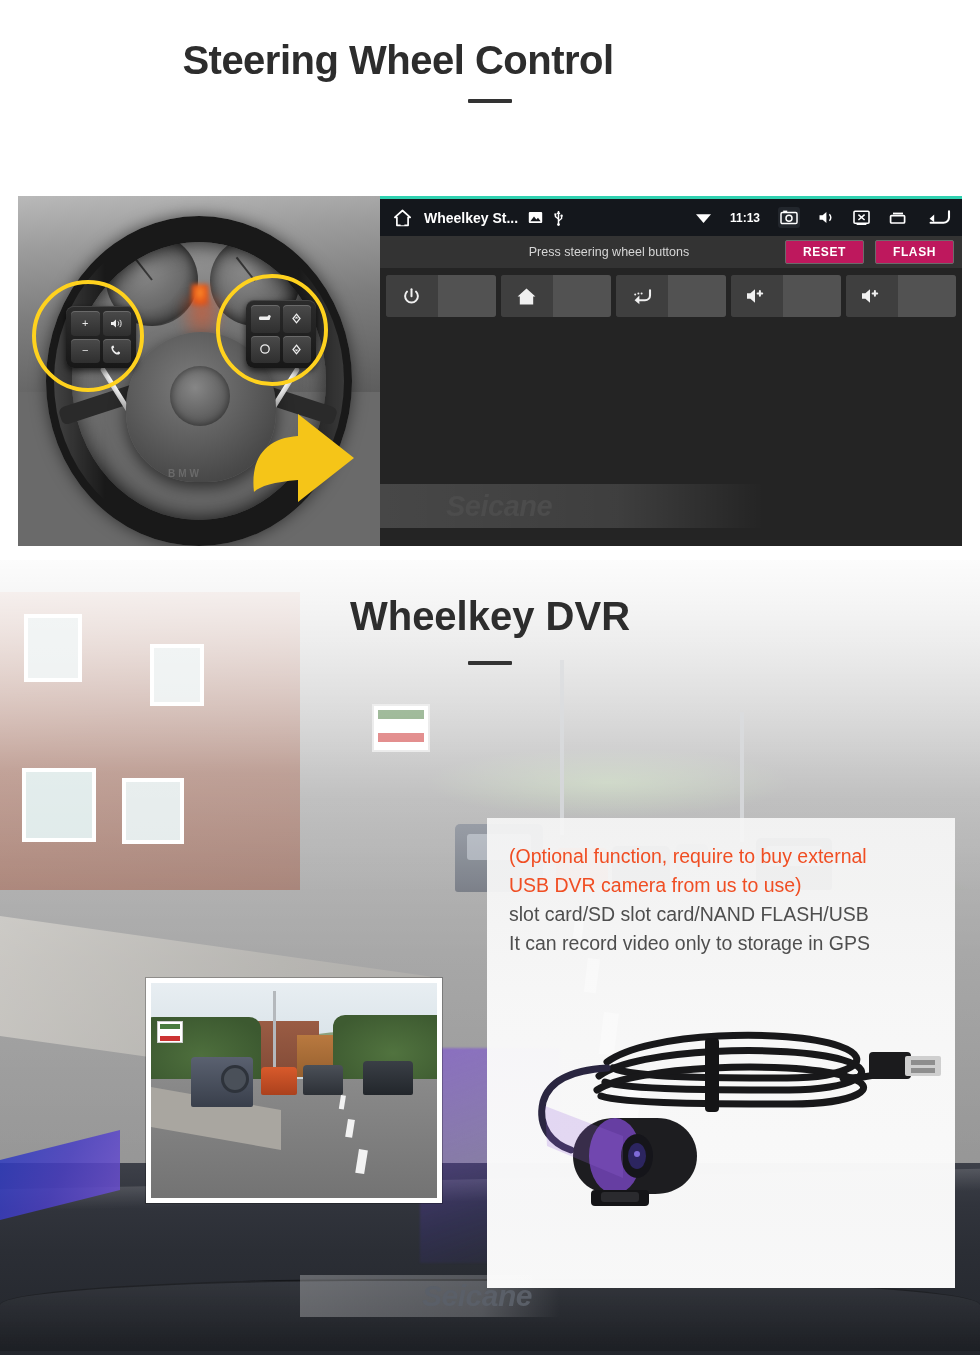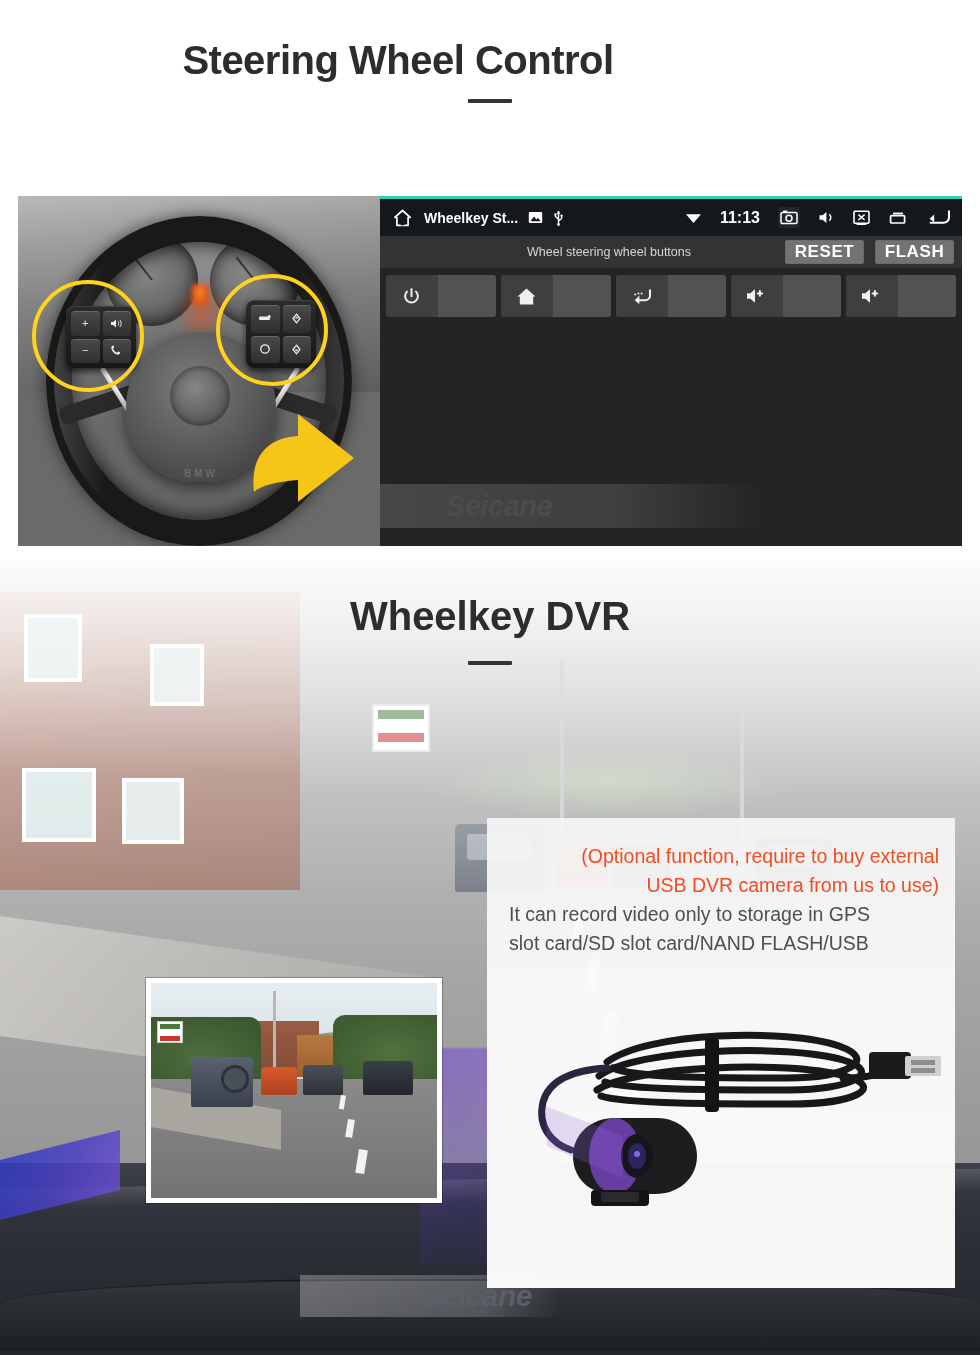--- a/index.html
+++ b/index.html
@@ -100,21 +100,21 @@
   .spoke.left { left:40px; top:196px; width:104px; height:18px;
     transform: rotate(-18deg); border-radius:6px; }
   .spoke.right{ left:216px; top:196px; width:104px; height:18px;
     transform: rotate(18deg); border-radius:6px; }
   .chrome {
     position:absolute; height:5px; background:linear-gradient(#fff,#cfcfcf); border-radius:3px;
   }
   .chrome.c1{ left:58px; top:216px; width:110px; transform:rotate(58deg); }
   .chrome.c2{ left:196px; top:216px; width:110px; transform:rotate(-58deg); }
   .wheel-badge{
-    position:absolute; left:166px; top:272px; font-size:10px; color:#6a6a6a;
+    position:absolute; left:150px; top:272px; font-size:10px; color:#6a6a6a;
     letter-spacing:3px; font-weight:bold;
   }
   
   .pad {
     position:absolute; background: linear-gradient(#2b2b2b,#171717);
     border-radius:8px; box-shadow: 0 3px 7px rgba(0,0,0,.7), inset 0 1px 0 rgba(255,255,255,.12);
     display:grid; gap:3px; padding:5px;
   }
   .pad.leftpad { left:48px; top:110px; width:70px; height:62px;
     grid-template-columns:1fr 1fr; grid-template-rows:1fr 1fr; }
@@ -139,36 +139,36 @@
     position:relative; flex:1 1 auto; height:350px; background:#242424;
     border-top:3px solid #2fd1b0;
   }
   .hu-status {
     height:37px; background:#14171c; display:flex; align-items:center;
     padding:0 11px 0 13px; color:#fff;
   }
   .hu-title { font-size:14px; font-weight:bold; margin-left:12px; white-space:nowrap; }
   .hu-sicon { margin-left:10px; display:inline-flex; align-items:center; }
   .hu-spacer { flex:1 1 auto; }
-  .hu-clock { font-size:16px; font-weight:bold; margin:0 9px 0 9px; }
+  .hu-clock { font-size:12px; font-weight:bold; margin:0 9px 0 9px; }
   .hu-ricon { margin:0 9px; display:inline-flex; align-items:center; }
   .hu-ricon.shot { background:#22262c; border-radius:3px; padding:3px 2px; }
 
   .hu-actionbar {
     height:32px; background:#333333; display:flex; align-items:center;
     padding:0 4px 0 0; position:relative;
   }
   .hu-hint {
     flex:1 1 auto; text-align:center; color:#d6d6d6; font-size:12.5px;
     padding-left:60px;
   }
   .hu-btn {
     min-width:79px; height:24px; margin-left:7px; margin-right:4px;
-    background:#737373; border:1px solid #6b6b6b; border-radius:2px;
-    color:#fff; font-size:17px; font-weight:bold; letter-spacing:.6px;
+    background:#be185d; border:1px solid #6b6b6b; border-radius:2px;
+    color:#fff; font-size:12px; font-weight:bold; letter-spacing:.6px;
     display:flex; align-items:center; justify-content:center;
   }
 
   .hu-keys { display:flex; padding:7px 6px 0 6px; gap:5px; }
   .hu-key {
     flex:1 1 0; height:42px; border-radius:3px; overflow:hidden;
     display:flex; background:#3a3a3a;
   }
   .hu-key .kleft {
     width:47%; background:#3f3f3f; display:flex; align-items:center; justify-content:center;
@@ -328,21 +328,21 @@
   .pv-l3 { left:208px; top:166px; width:9px; height:24px; transform:rotate(9deg); }
   .pv-kerb { position:absolute; left:0; top:104px; width:130px; height:40px;
              background:#a9a6a0; transform:skewY(10deg); transform-origin:0 0; }
 
   
   .infocard {
     position:absolute; left:487px; top:258px; width:468px; height:470px;
     background: linear-gradient(180deg, rgba(246,246,246,.92) 0%, rgba(250,250,250,.96) 40%, rgba(252,252,252,.98) 100%);
   }
   .info-text { position:absolute; left:22px; top:24px; width:430px; }
-  .info-orange { color:#f04e23; font-size:19.5px; line-height:1.48;text-align:right; }
+  .info-orange { color:#f04e23; font-size:19.5px; line-height:1.48; }
   .info-grey   { color:#4e4e4e; font-size:19.5px; line-height:1.48; }
 
   
   .dashcam { position:absolute; left:0; top:168px; width:468px; height:250px; }
 
   .optbtn {
     position:absolute; left:120px; top:412px; width:205px; height:44px;
     background:#fff; border:1px solid #b7b7b7;
     display:flex; align-items:center; justify-content:center;
     color:#f04e23; font-size:19px;
@@ -506,21 +506,21 @@
           </span>
           <span class="hu-ricon" style="margin-right:0">
             <svg width="26" height="17" viewBox="0 0 26 17">
               <path d="M24 2.4v6.1c0 3-2.5 5.3-5.5 5.3H5.6" fill="none" stroke="#fff" stroke-width="2.1" stroke-linecap="round"></path>
               <path d="M9.2 9.4 4.6 13.8l4.6 3.4z" fill="#fff" transform="translate(0,-4)"></path>
             </svg>
           </span>
         </div>
 
         <div class="hu-actionbar">
-          <span class="hu-hint">Wheel steering wheel buttons</span>
+          <span class="hu-hint">Press steering wheel buttons</span>
           <button class="hu-btn">RESET</button>
           <button class="hu-btn">FLASH</button>
         </div>
 
         <div class="hu-keys">
           <div class="hu-key">
             <span class="kleft">
               <svg width="19" height="19" viewBox="0 0 19 19">
                 <path d="M9.5 2.2v7" stroke="#f0f0f0" stroke-width="2" stroke-linecap="round"></path>
                 <path d="M5 4.6a6.4 6.4 0 1 0 9 0" fill="none" stroke="#f0f0f0" stroke-width="2" stroke-linecap="round"></path>
@@ -631,22 +631,22 @@
       <div class="pv-car pv-black"></div>
       <div class="pv-lane pv-l1"></div>
       <div class="pv-lane pv-l2"></div>
       <div class="pv-lane pv-l3"></div>
     </div>
 
     <div class="infocard">
       <div class="info-text">
         <div class="info-orange">(Optional function, require to buy external</div>
         <div class="info-orange">USB DVR camera from us to use)</div>
+        <div class="info-grey">slot card/SD slot card/NAND FLASH/USB</div>
         <div class="info-grey">It can record video only to storage in GPS</div>
-        <div class="info-grey">slot card/SD slot card/NAND FLASH/USB</div>
       </div>
 
       <svg class="dashcam" viewBox="0 0 468 250">
 
         <g fill="none" stroke="#18181a" stroke-width="7" stroke-linecap="round">
           <path d="M120 76 C160 46 300 42 352 60 C392 74 360 92 300 92 C230 92 148 92 126 82"></path>
           <path d="M112 90 C150 62 300 58 356 74 C398 86 364 104 302 104 C232 104 140 104 118 96"></path>
           <path d="M110 104 C146 80 300 74 358 90 C400 102 366 118 304 118 C236 118 136 118 114 110"></path>
         </g>
 

